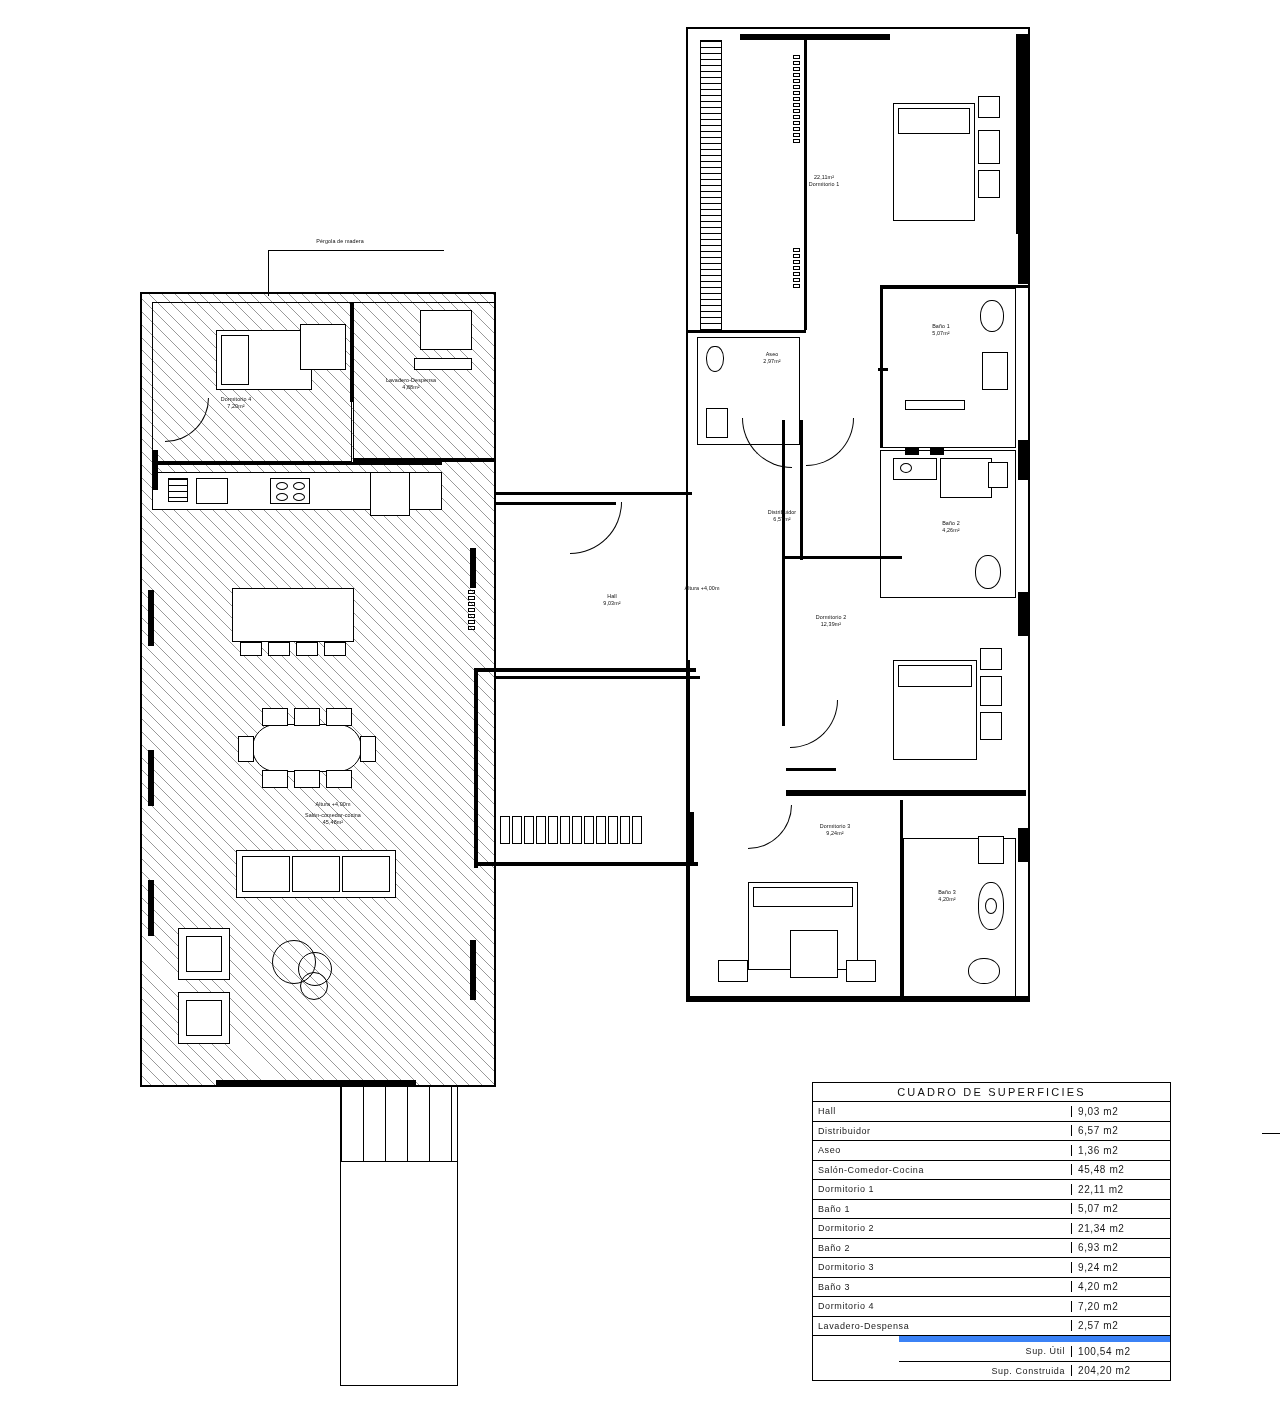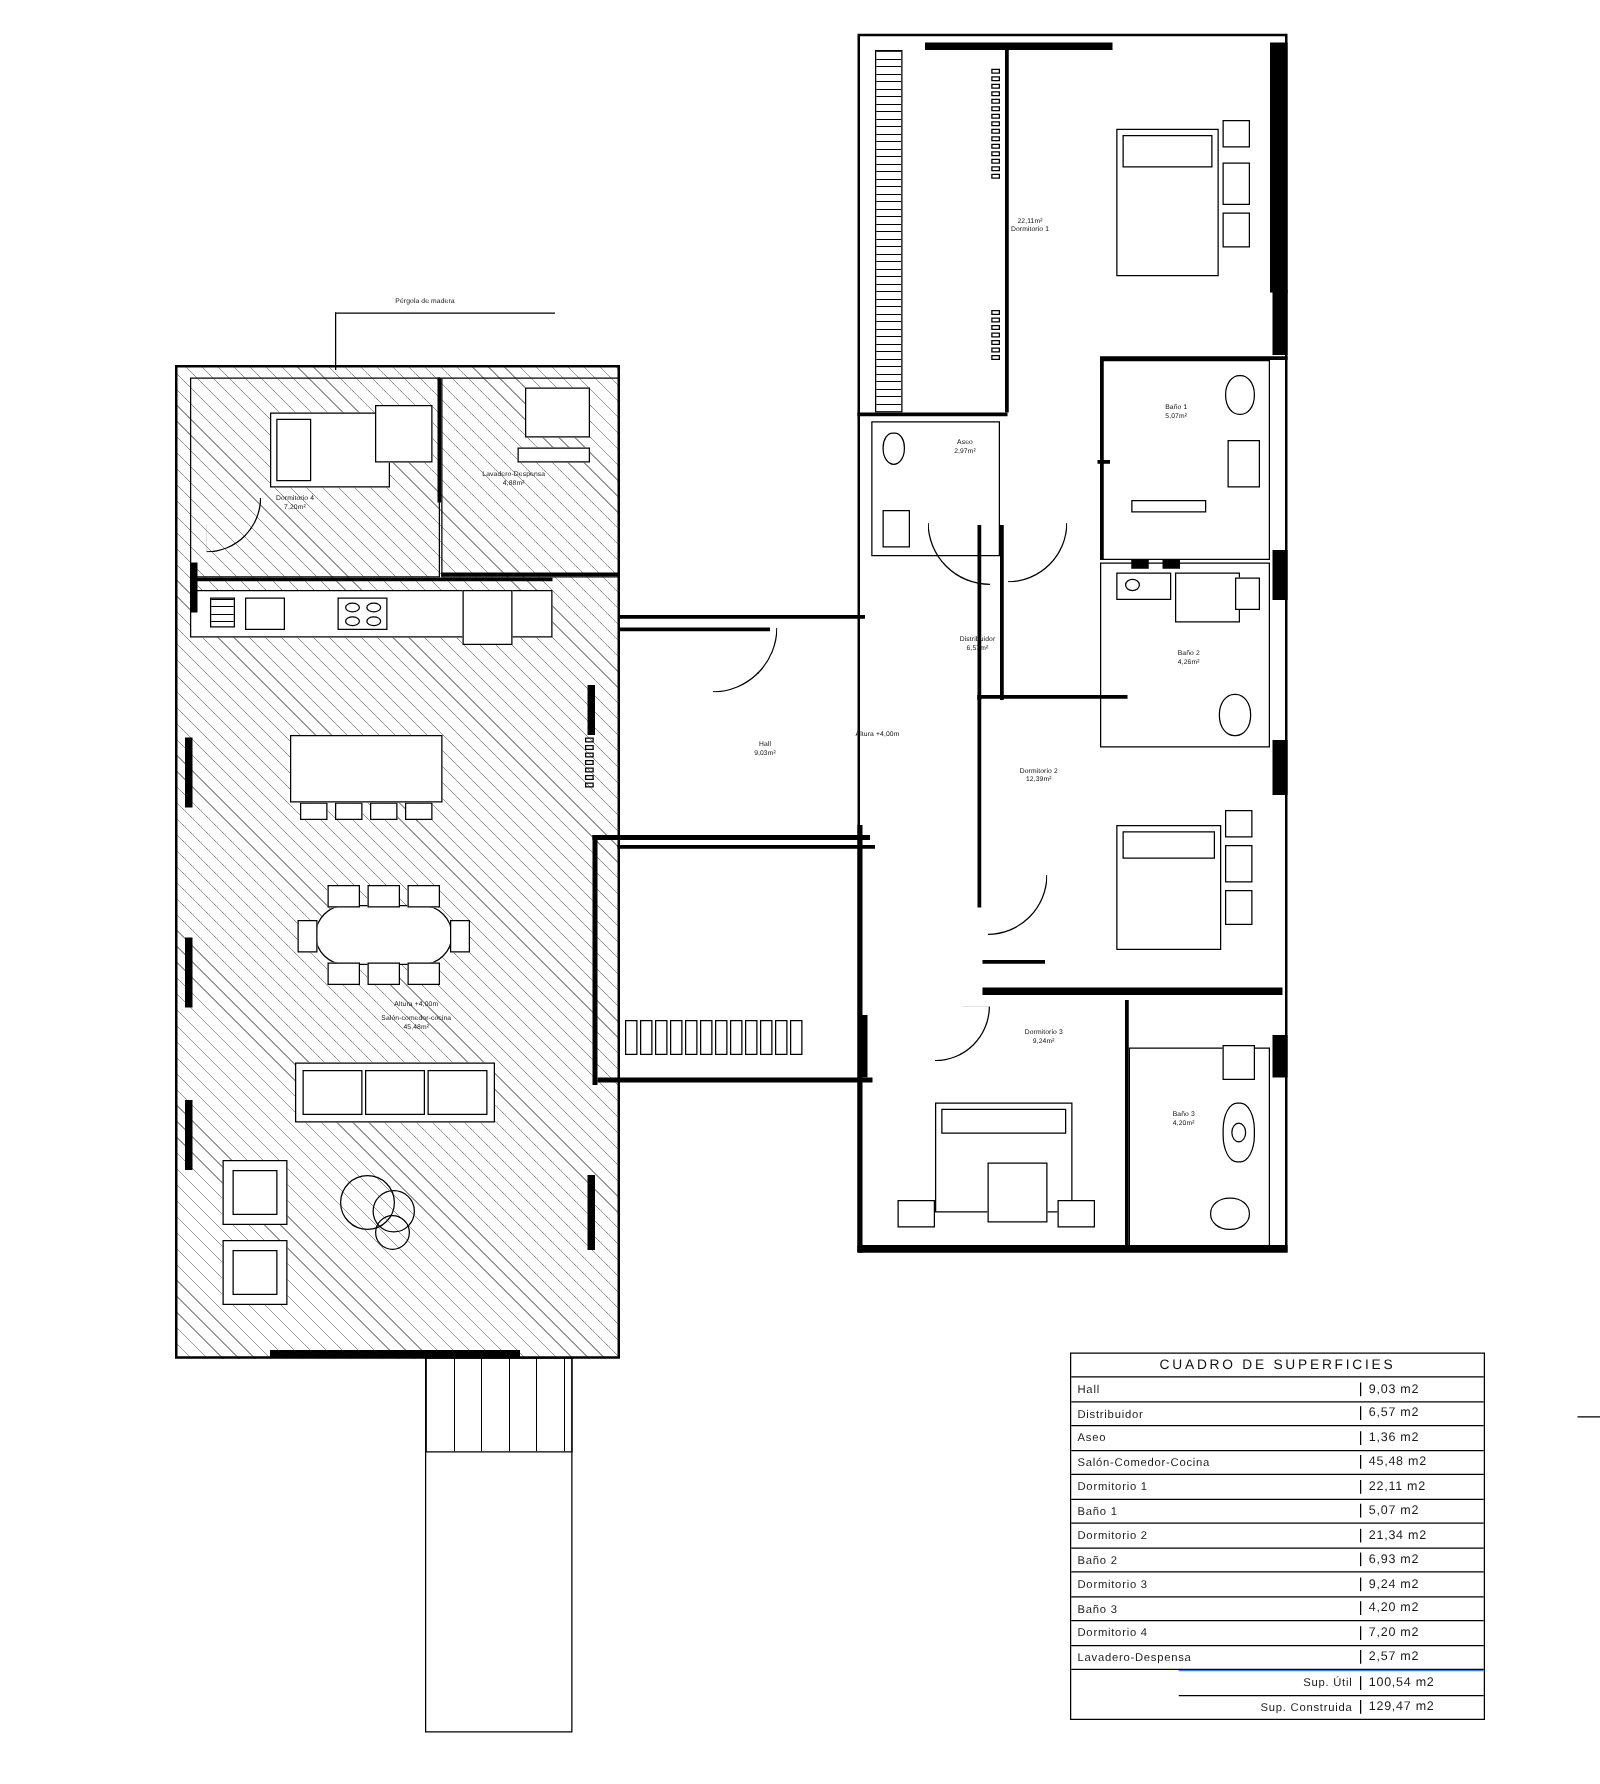--- a/index.html
+++ b/index.html
@@ -100,23 +100,23 @@
   .tick-row > i {
     display: block;
     width: 10px;
     height: 28px;
     border: 1px solid #000;
     box-sizing: border-box;
   }
   
   #surface-table {
     position: absolute;
-    left: 856px;
+    left: 812px;
     top: 1082px;
-    width: 332px;
+    width: 359px;
     border: 1.5px solid #000;
     box-sizing: border-box;
     background: #fff;
   }
   #surface-table .st-title {
     font-size: 11px;
     text-align: center;
     padding: 3px 0 3px;
     border-bottom: 1.5px solid #000;
     letter-spacing: 2.2px;
@@ -143,21 +143,21 @@
     border-left: 1px solid #000;
     padding-left: 6px;
     font-size: 10px;
     color: #1a1a1a;
     letter-spacing: 0.6px;
     white-space: nowrap;
   }
   .st-row.total .c1 { text-align: right; padding-right: 6px; }
   .st-sub {
     margin-left: 86px;
-    border-top: 1px solid #3b82f6;
+    border-top: 6px solid #3b82f6;
   }
   .st-sub .st-row .c1 { text-align: right; padding-right: 6px; }
   .edge-mark {
     position: absolute;
     right: 0;
     top: 1133px;
     width: 18px;
     height: 1px;
     background: #000;
   }
@@ -480,19 +480,19 @@
       <div class="c2">2,57 m2</div>
     </div>
 
     <div class="st-sub">
       <div class="st-row total">
         <div class="c1">Sup. Útil</div>
         <div class="c2">100,54 m2</div>
       </div>
       <div class="st-row total">
         <div class="c1">Sup. Construida</div>
-        <div class="c2">129,47 m2</div>
+        <div class="c2">204,20 m2</div>
       </div>
     </div>
   </div>
 
   <div class="edge-mark"></div>
 </div>
 
 </body></html>

